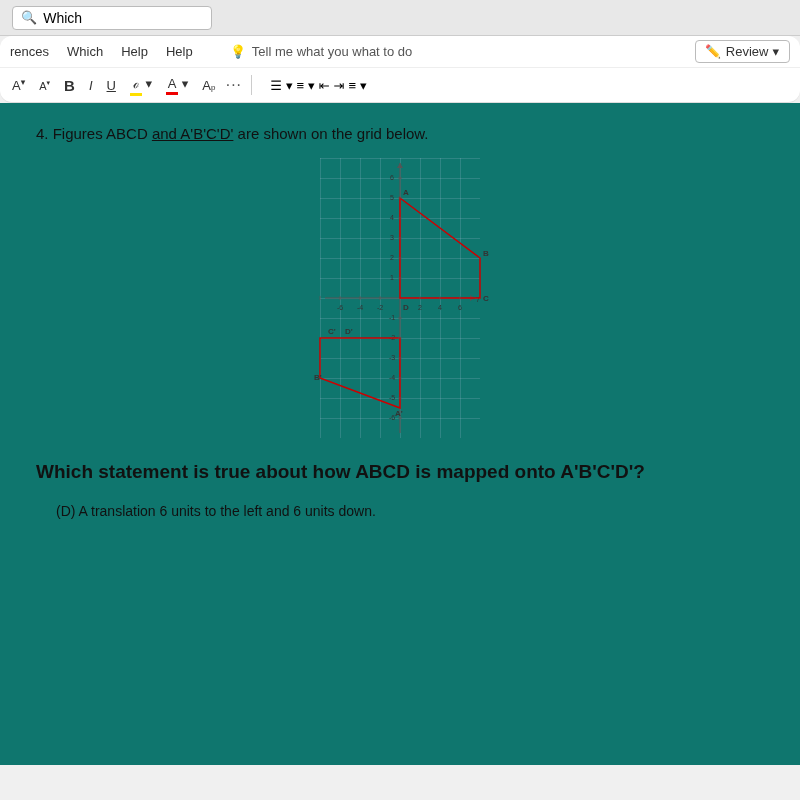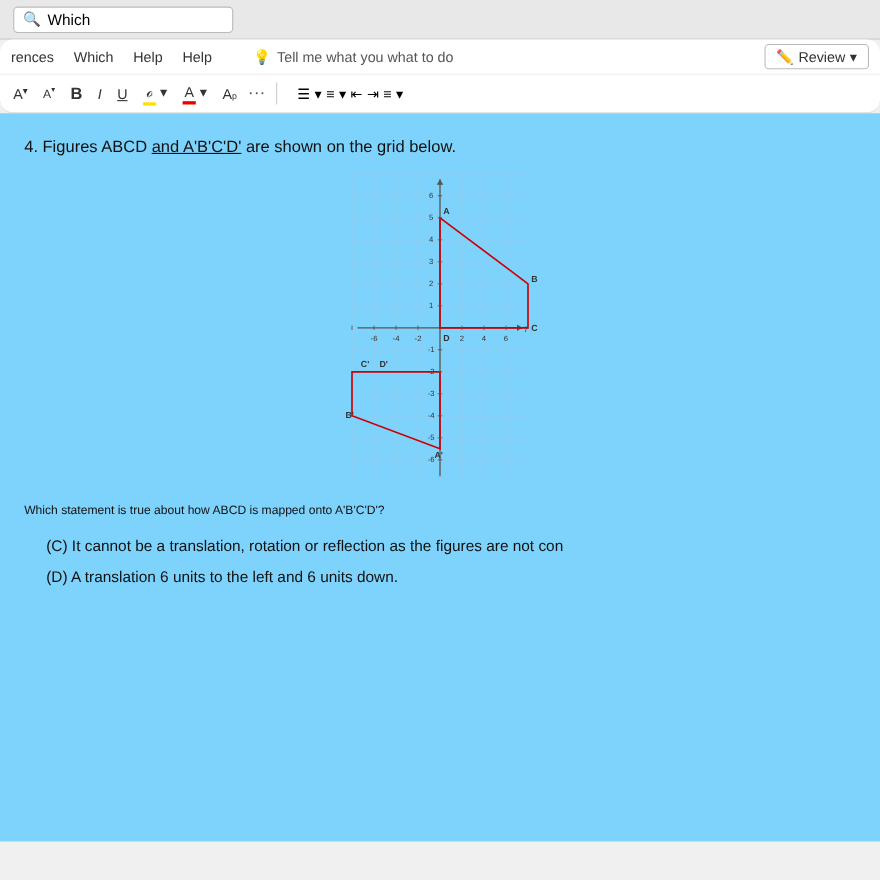--- a/index.html
+++ b/index.html
@@ -103,23 +103,23 @@
     .list-icons {
       display: flex;
       align-items: center;
       gap: 4px;
       margin-left: 8px;
     }
     .more-btn { font-size: 16px; color: #555; cursor: pointer; }
 
     
     .doc-area {
-      background: #7dd3fc;
+      background: #0f766e;
       margin: 0;
-      padding: 20px 22px;
+      padding: 20px 36px;
       height: calc(800px - 36px - 60px - 42px);
       overflow: hidden;
     }
 
     .question-text {
       font-size: 15px;
       color: #111;
       margin-bottom: 14px;
       line-height: 1.4;
     }
@@ -138,21 +138,22 @@
       height: 280px;
     }
 
     .answer-choices {
       font-size: 14px;
       color: #111;
       line-height: 1.9;
     }
     .answer-choices .which-statement {
       margin-bottom: 8px;
-      font-size: 11px;
+      font-size: 19px;
+      font-weight: bold;
     }
     .choice {
       padding-left: 20px;
       margin-bottom: 2px;
     }
   </style>
 </head>
 <body>
 
 <div class="title-bar">
@@ -290,21 +291,17 @@
       <line x1="-2" y1="100" x2="2" y2="100" stroke="#555" stroke-width="0.8"></line>
       <line x1="-2" y1="120" x2="2" y2="120" stroke="#555" stroke-width="0.8"></line>
     </svg>
   </div>
 
   <div class="answer-choices">
     <div class="which-statement">
       Which statement is true about how ABCD is mapped onto A'B'C'D'?
     </div>
     <div class="choice">
-      <span>(C)</span>
-      <span>  It cannot be a translation, rotation or reflection as the figures are not con</span>
-    </div>
-    <div class="choice">
       <span>(D)</span>
       <span>  A translation 6 units to the left and 6 units down.</span>
     </div>
   </div>
 </div>
 
 </body></html>

